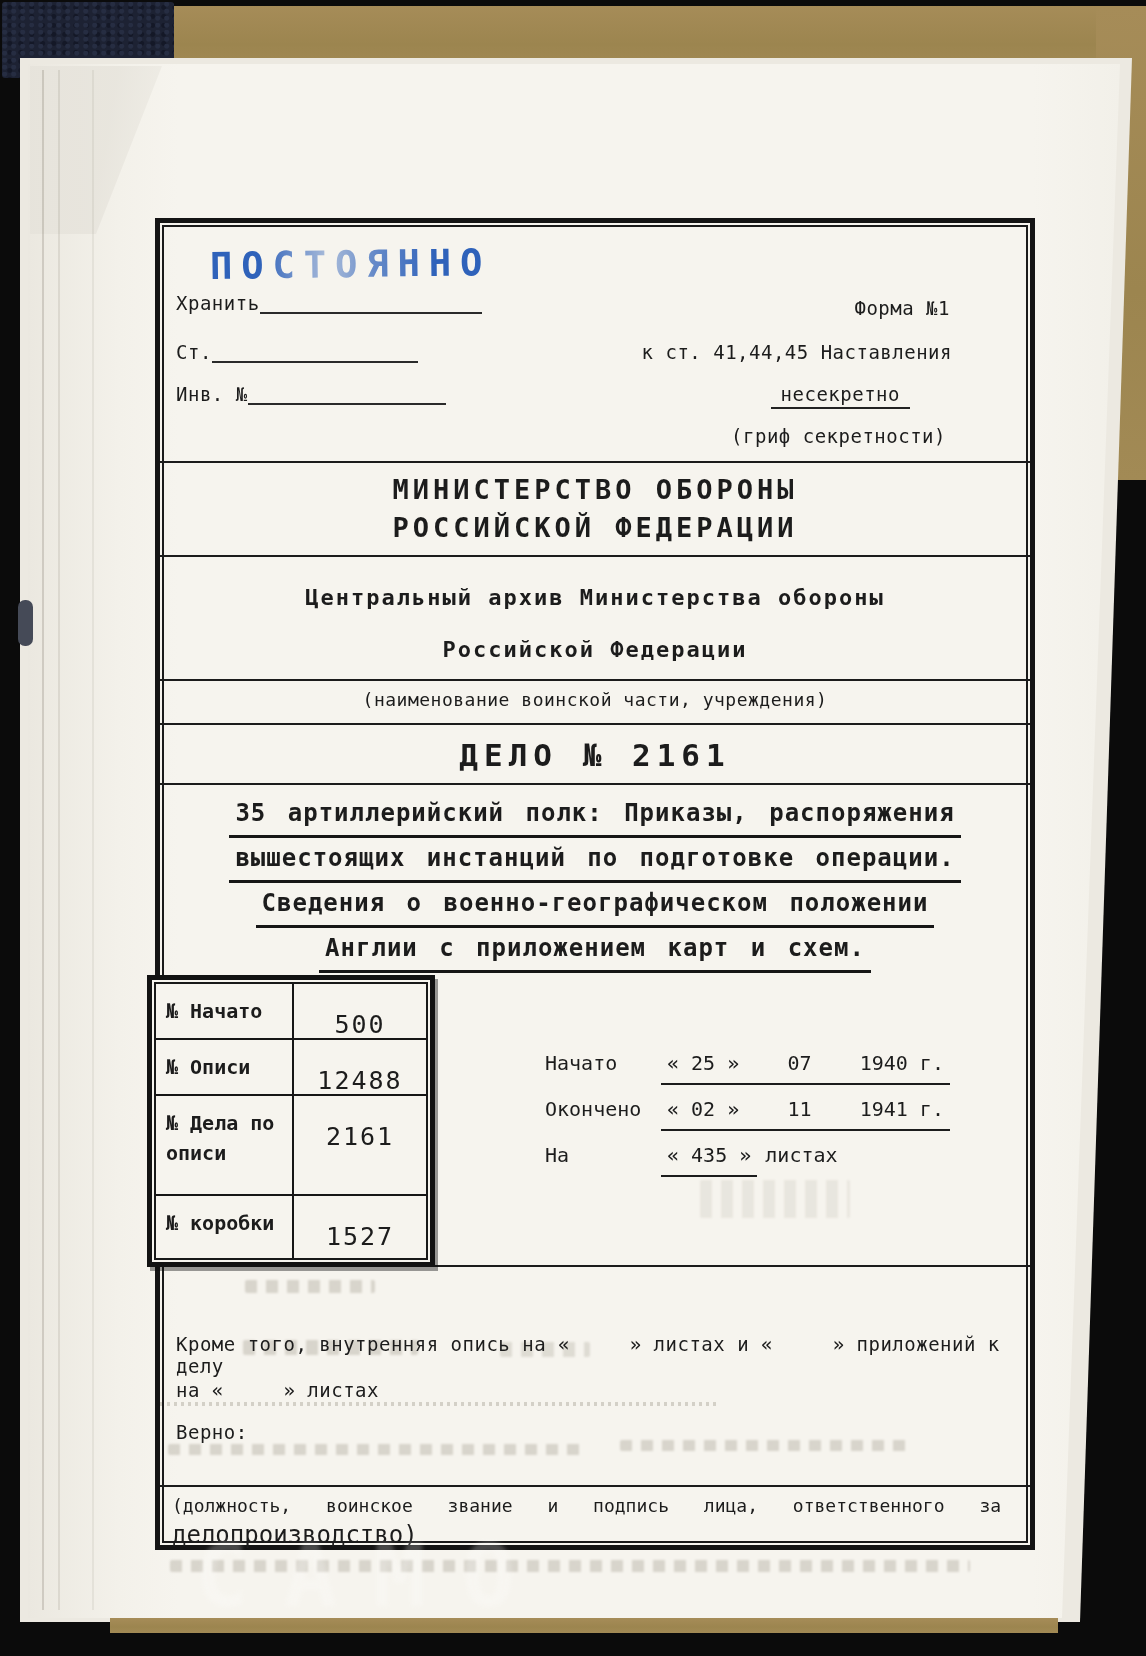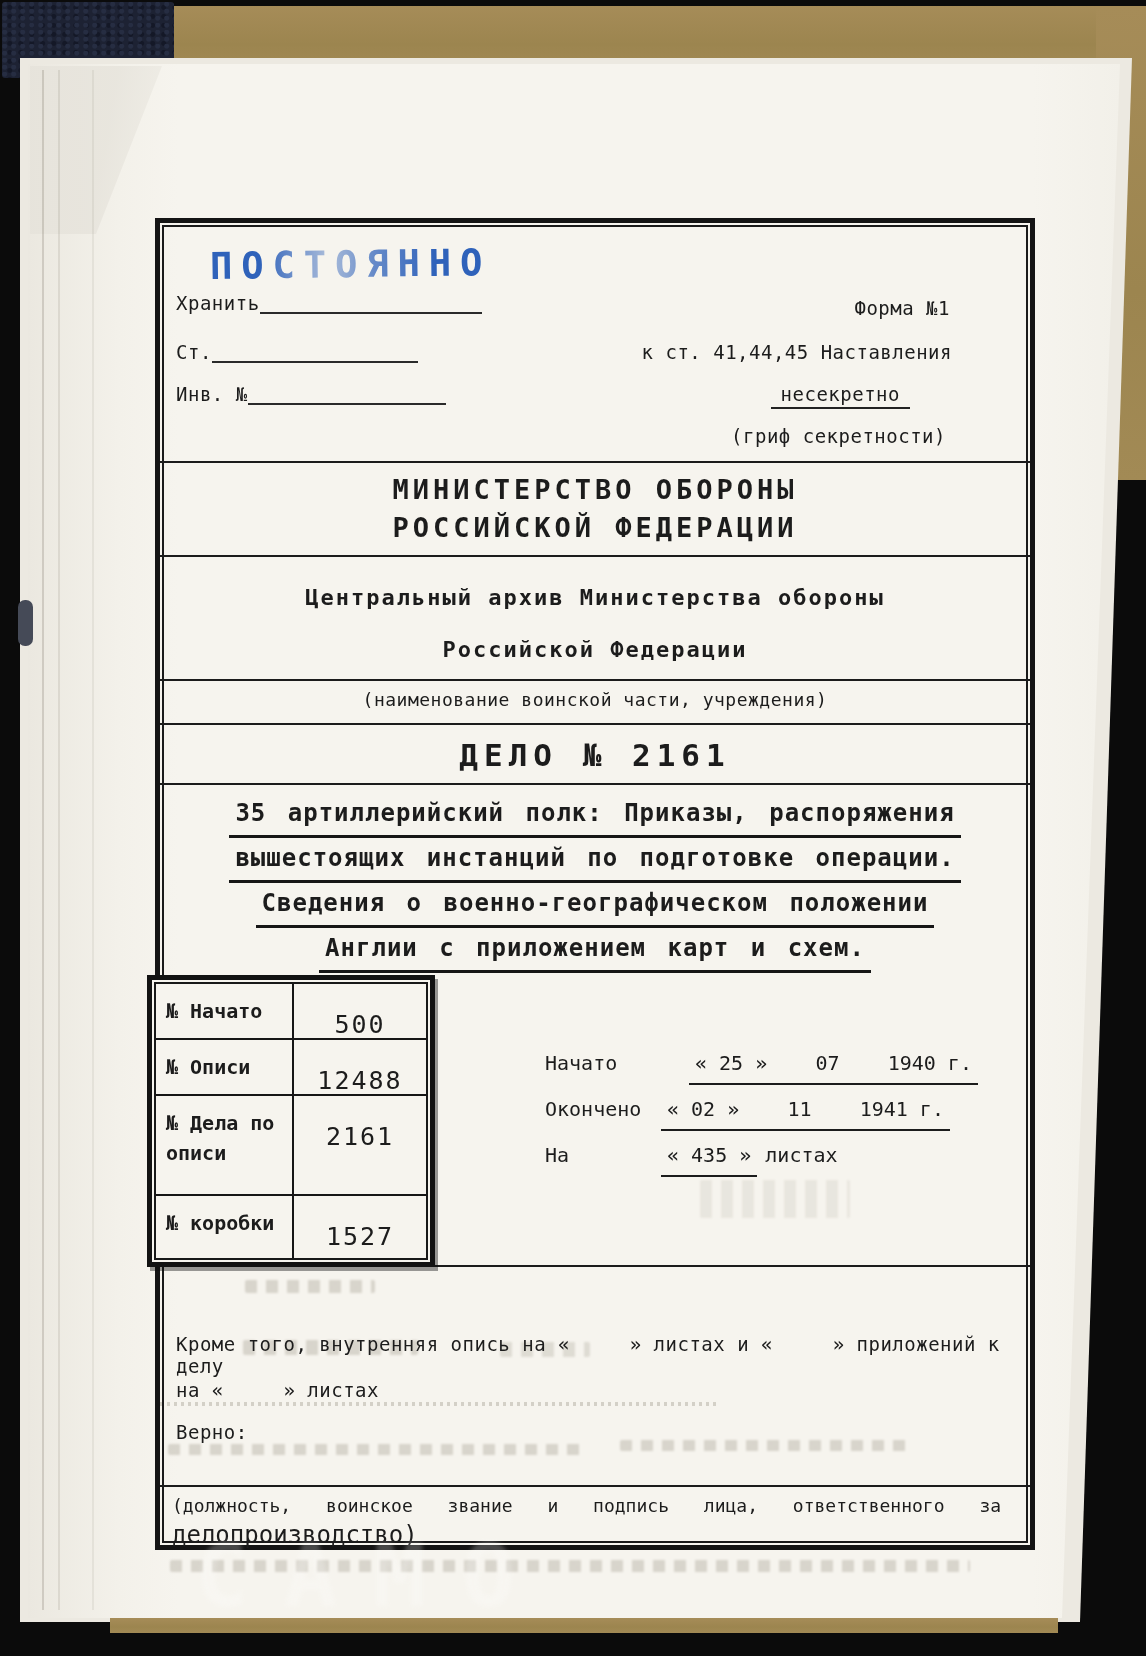--- a/index.html
+++ b/index.html
@@ -130,21 +130,21 @@
           <div class="reg-label">№ Дела по описи</div>
           <div class="reg-val">2161</div>
         </div>
         <div class="reg-row">
           <div class="reg-label">№ коробки</div>
           <div class="reg-val">1527</div>
         </div>
       </div>
     </div>
 
-    <div class="date-row" style="top:828px;gap:28px;">
+    <div class="date-row" style="top:828px;">
       <span class="date-label">Начато</span>
       <span class="date-val">« 25 »    07    1940 г.</span>
     </div>
     <div class="date-row" style="top:874px;">
       <span class="date-label">Окончено</span>
       <span class="date-val">« 02 »    11    1941 г.</span>
     </div>
     <div class="date-row" style="top:920px;">
       <span class="date-label">На</span>
       <span class="date-val">« 435 »</span>

